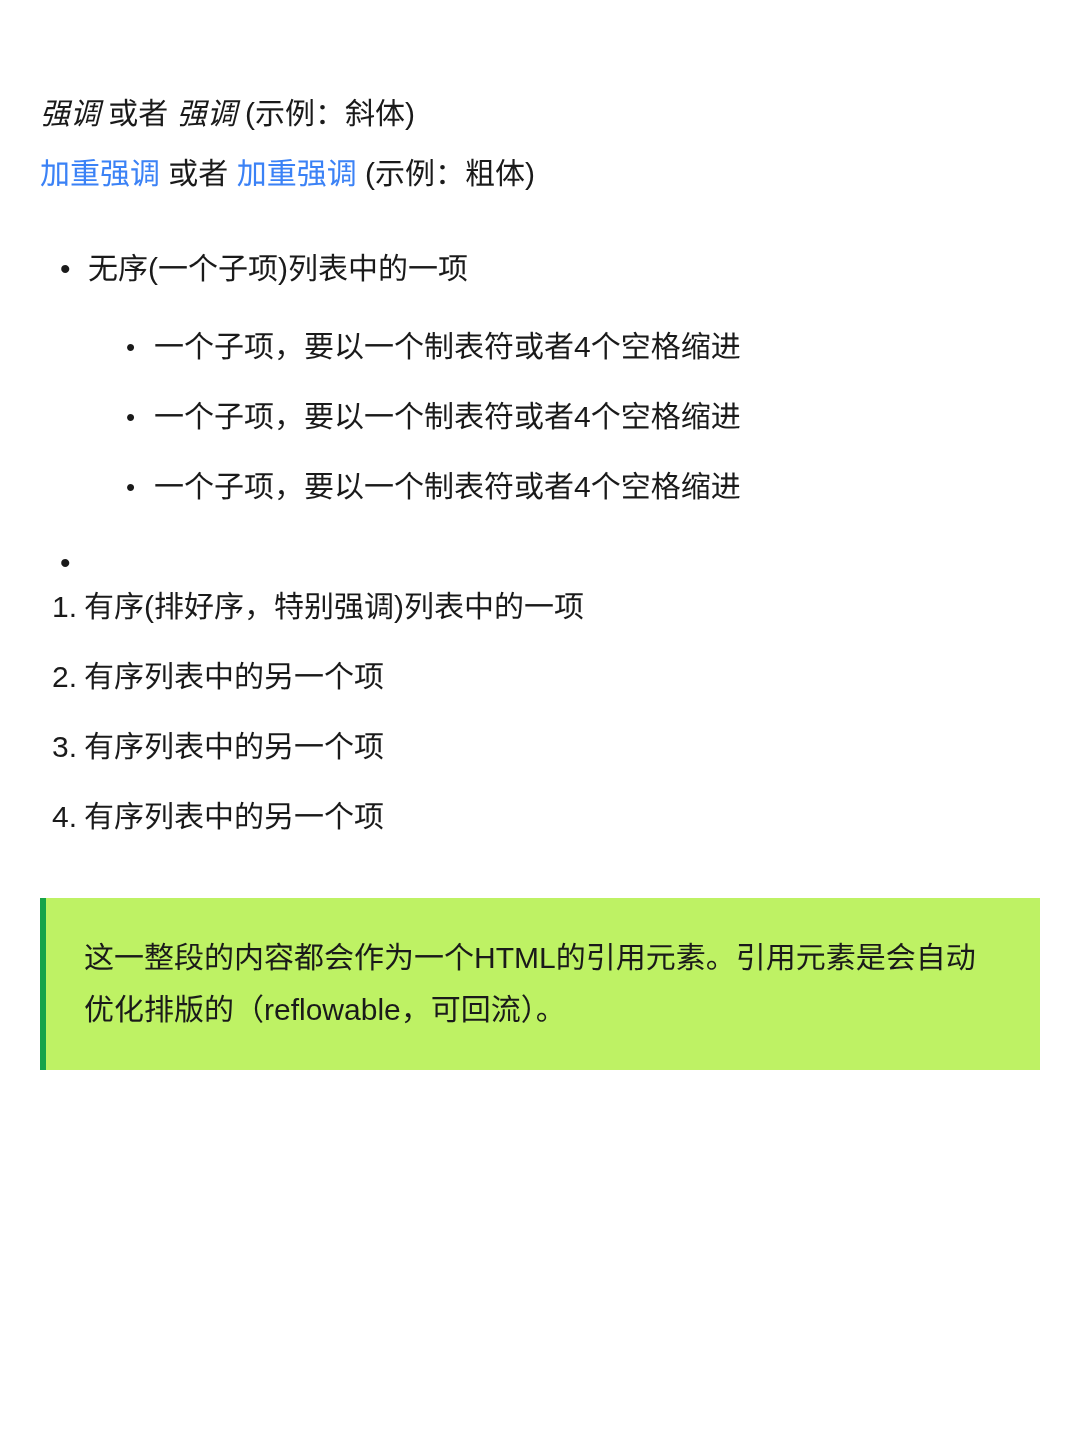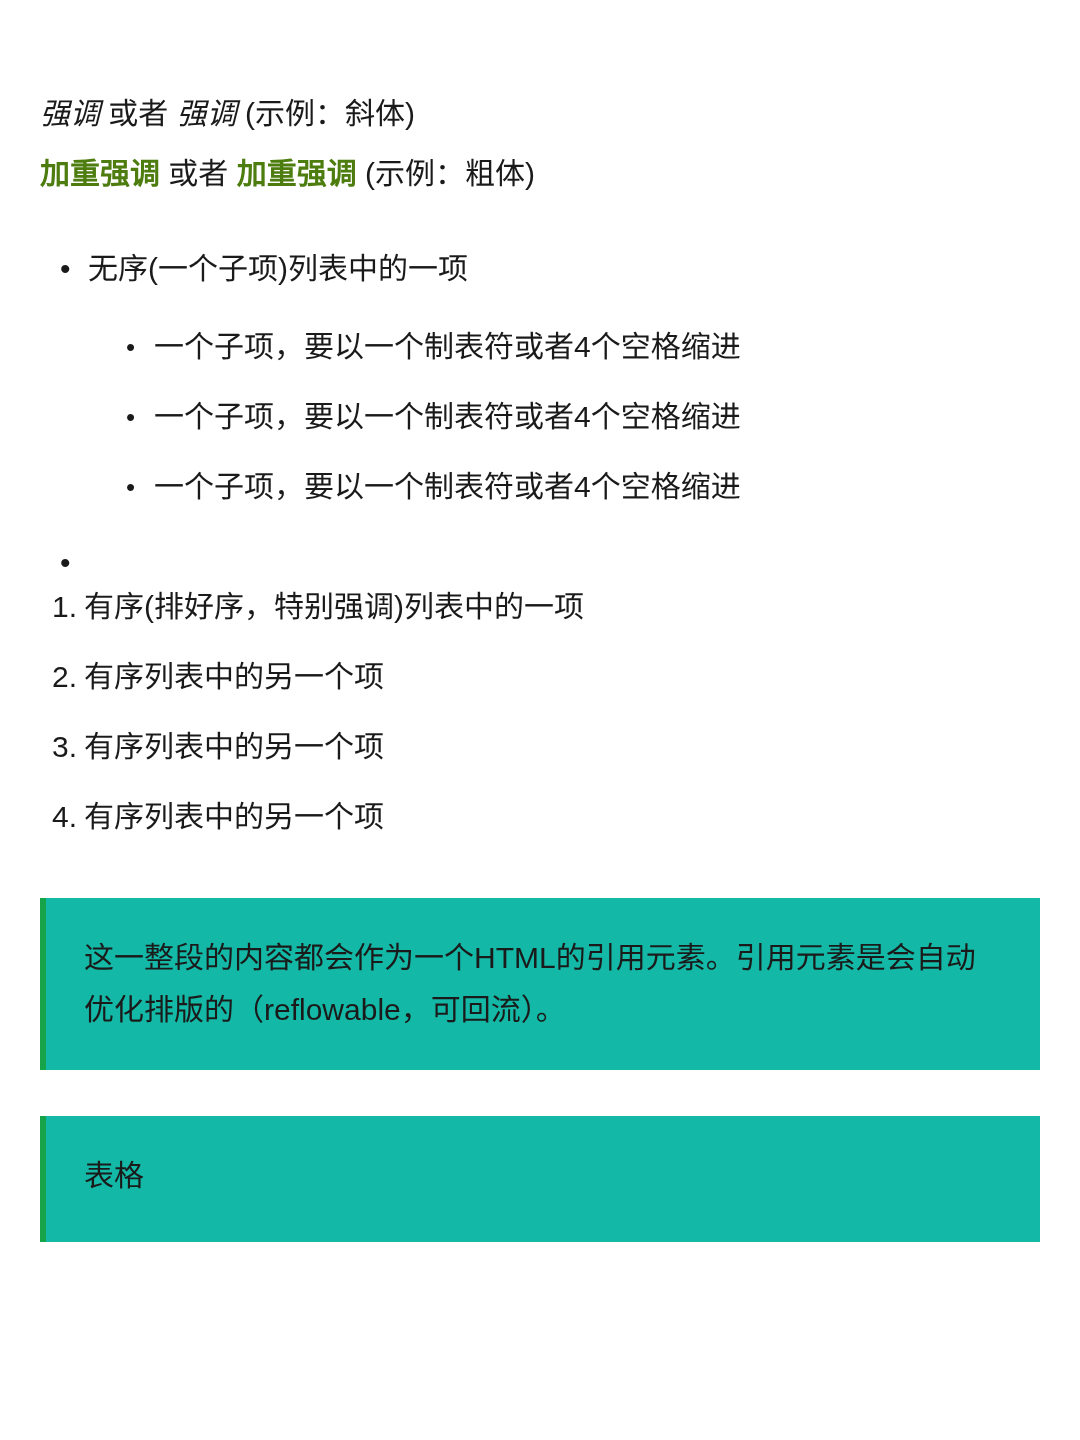--- a/index.html
+++ b/index.html
@@ -28,22 +28,22 @@
   .emph-line {
     font-size: 30px;
     line-height: 60px;
     white-space: nowrap;
   }
   .em-italic {
     font-style: italic;
     color: #1a1a1a;
   }
   .em-strong {
-    font-weight: bold;
-    color: #4d7c0f;
+    font-weight: normal;
+    color: #3b82f6;
   }
   .em-strong-italic {
     font-weight: bold;
     font-style: italic;
     color: #1a2ed6;
   }
   .plain {
     color: #1a1a1a;
   }
 
@@ -103,21 +103,21 @@
     position: absolute;
     left: 12px;
     top: 0;
     font-size: 30px;
     line-height: 70px;
   }
 
   
   .quote {
     margin: 46px 0 0 0;
-    background: #14b8a6;
+    background: #bef264;
     border-left: 6px solid #17a34a;
     padding: 34px 40px 34px 38px;
     box-sizing: border-box;
   }
   .quote p {
     margin: 0;
     font-size: 30px;
     line-height: 52px;
     color: #1a1a1a;
   }
@@ -182,17 +182,14 @@
     <li class="li-ol">
       <span class="num">4.</span>
       <span>有序列表中的另一个项</span>
     </li>
   </ol>
 
   <div class="quote">
     <p>这一整段的内容都会作为一个HTML的引用元素。引用元素是会自动优化排版的（reflowable，可回流）。</p>
   </div>
 
-  <div class="quote quote-short">
-    <p>表格</p>
-  </div>
 
 </div>
 
 </body></html>

